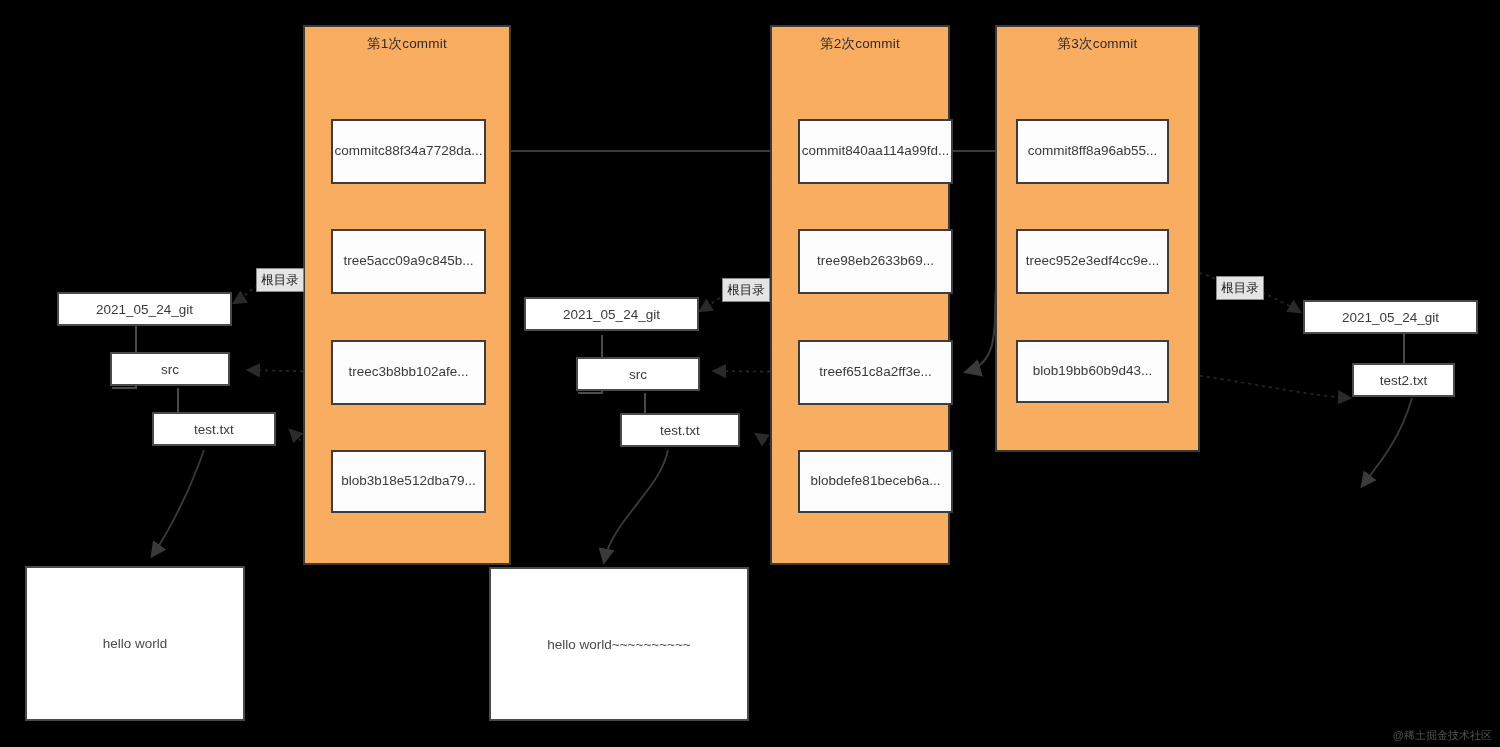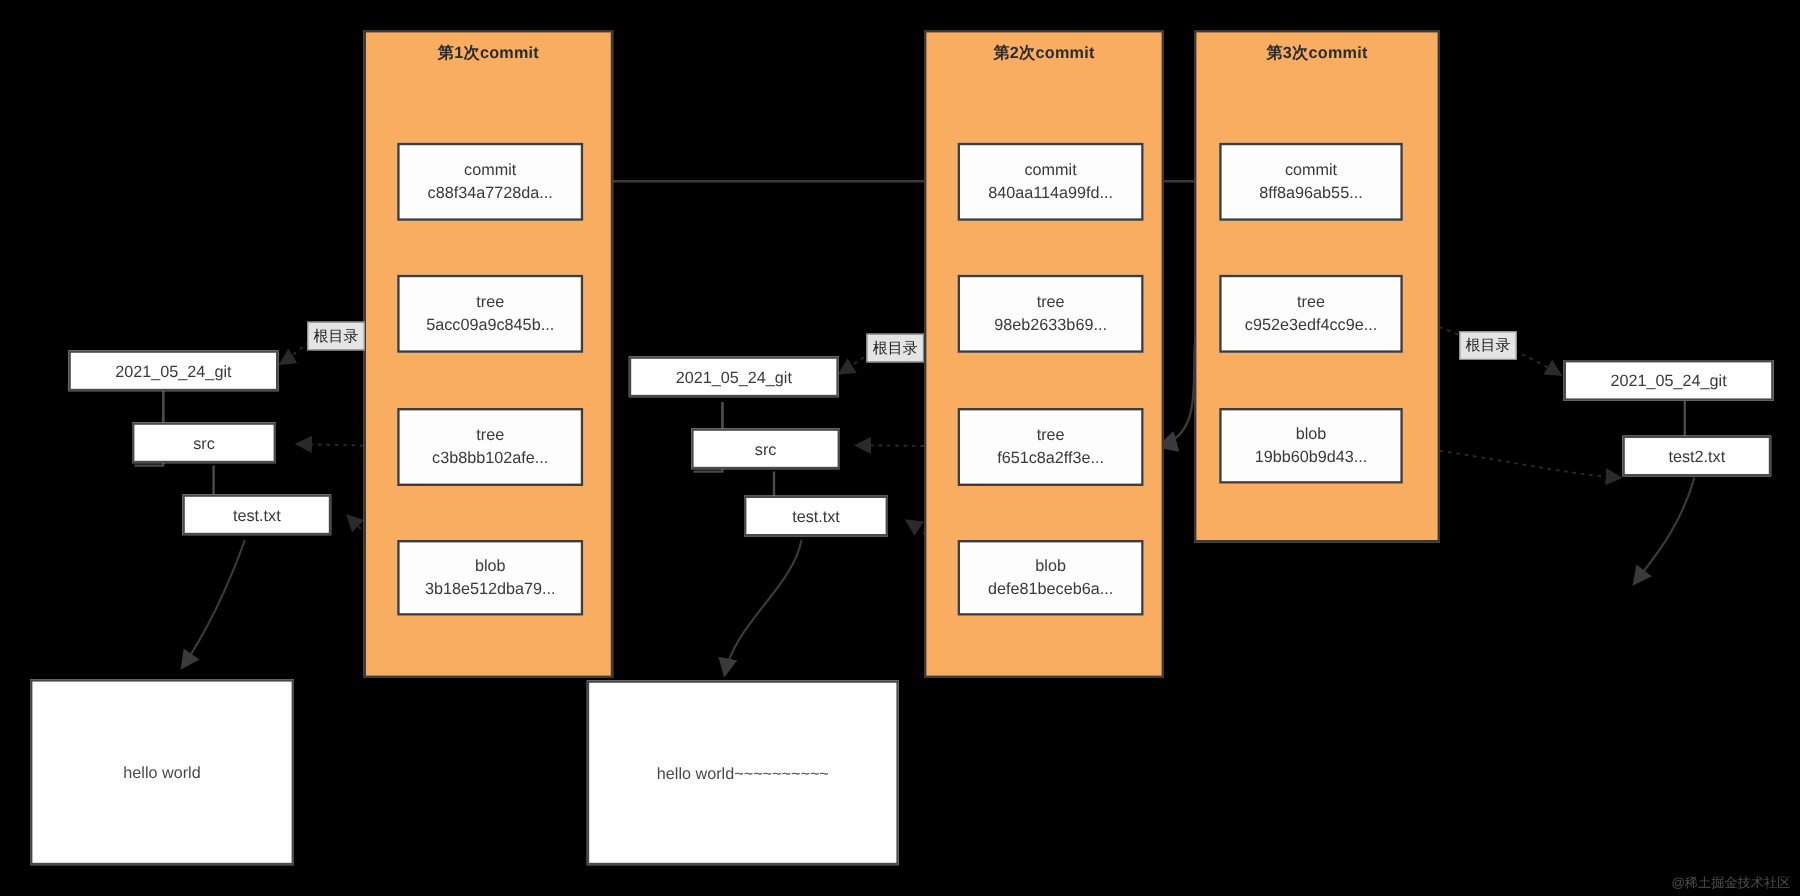--- a/index.html
+++ b/index.html
@@ -2,25 +2,25 @@
 <html><head>
 <meta charset="utf-8">
 <style>
   html,body{margin:0;padding:0;background:#000;}
   #stage{position:relative;width:1500px;height:747px;background:#000;overflow:hidden;
     font-family:"Liberation Sans","DejaVu Sans",sans-serif;}
 
   
   .panel{position:absolute;background:#f9ad61;border:2px solid #3a3a3a;box-sizing:border-box;}
   .panel-title{position:absolute;width:100%;text-align:center;top:8px;left:0;
-    color:#2b2b2b;font-size:13.5px;letter-spacing:.2px;font-weight:bold;}
+    color:#2b2b2b;font-size:13.5px;letter-spacing:.2px;}
 
   
   .node{position:absolute;background:#fdfdfd;border:2px solid #3d3d3d;box-sizing:border-box;
-    display:flex;align-items:center;justify-content:center;flex-direction:column;
+    display:flex;align-items:center;justify-content:center;flex-direction:row;
     color:#3a3a3a;font-size:13.5px;line-height:1.35;text-align:center;}
   .node .l1{display:block;}
   .node .l2{display:block;text-align:right;}
 
   
   .fbox{position:absolute;background:#fff;border:2px solid #4a4a4a;box-sizing:border-box;
     display:flex;align-items:center;justify-content:center;color:#3a3a3a;font-size:13.5px;}
 
   
   .pane{position:absolute;background:#fff;border:2px solid #4a4a4a;box-sizing:border-box;
@@ -121,21 +121,21 @@
   </div>
   <div class="node" style="left:331px;top:340px;width:155px;height:65px;">
     <span class="l1">tree</span>
     <span class="l2">c3b8bb102afe...</span>
   </div>
   <div class="node" style="left:331px;top:450px;width:155px;height:63px;">
     <span class="l1">blob</span>
     <span class="l2">3b18e512dba79...</span>
   </div>
 
-  <div class="panel" style="left:770px;top:25px;width:200px;height:540px;padding-left:36px;">
+  <div class="panel" style="left:770px;top:25px;width:180px;height:540px;padding-left:36px;">
     <div class="panel-title">第2次commit</div>
   </div>
   <div class="node" style="left:798px;top:119px;width:155px;height:65px;">
     <span class="l1">commit</span>
     <span class="l2">840aa114a99fd...</span>
   </div>
   <div class="node" style="left:798px;top:229px;width:155px;height:65px;">
     <span class="l1">tree</span>
     <span class="l2">98eb2633b69...</span>
   </div>
@@ -169,19 +169,19 @@
   <div class="fbox" style="left:110px;top:352px;width:120px;height:34px;">src</div>
   <div class="fbox" style="left:152px;top:412px;width:124px;height:34px;">test.txt</div>
 
   <div class="tag" style="left:722px;top:278px;width:48px;height:24px;">根目录</div>
   <div class="fbox" style="left:524px;top:297px;width:175px;height:34px;">2021_05_24_git</div>
   <div class="fbox" style="left:576px;top:357px;width:124px;height:34px;">src</div>
   <div class="fbox" style="left:620px;top:413px;width:120px;height:34px;">test.txt</div>
 
   <div class="tag" style="left:1216px;top:276px;width:48px;height:24px;">根目录</div>
   <div class="fbox" style="left:1303px;top:300px;width:175px;height:34px;">2021_05_24_git</div>
-  <div class="fbox" style="left:1352px;top:363px;width:124px;height:34px;">test2.txt</div>
+  <div class="fbox" style="left:1352px;top:363px;width:103px;height:34px;">test2.txt</div>
 
   <div class="pane" style="left:25px;top:566px;width:220px;height:155px;">hello world</div>
   <div class="pane" style="left:489px;top:567px;width:260px;height:154px;">hello world~~~~~~~~~~</div>
 
   <div class="wm">@稀土掘金技术社区</div>
 </div>
 
 </body></html>

